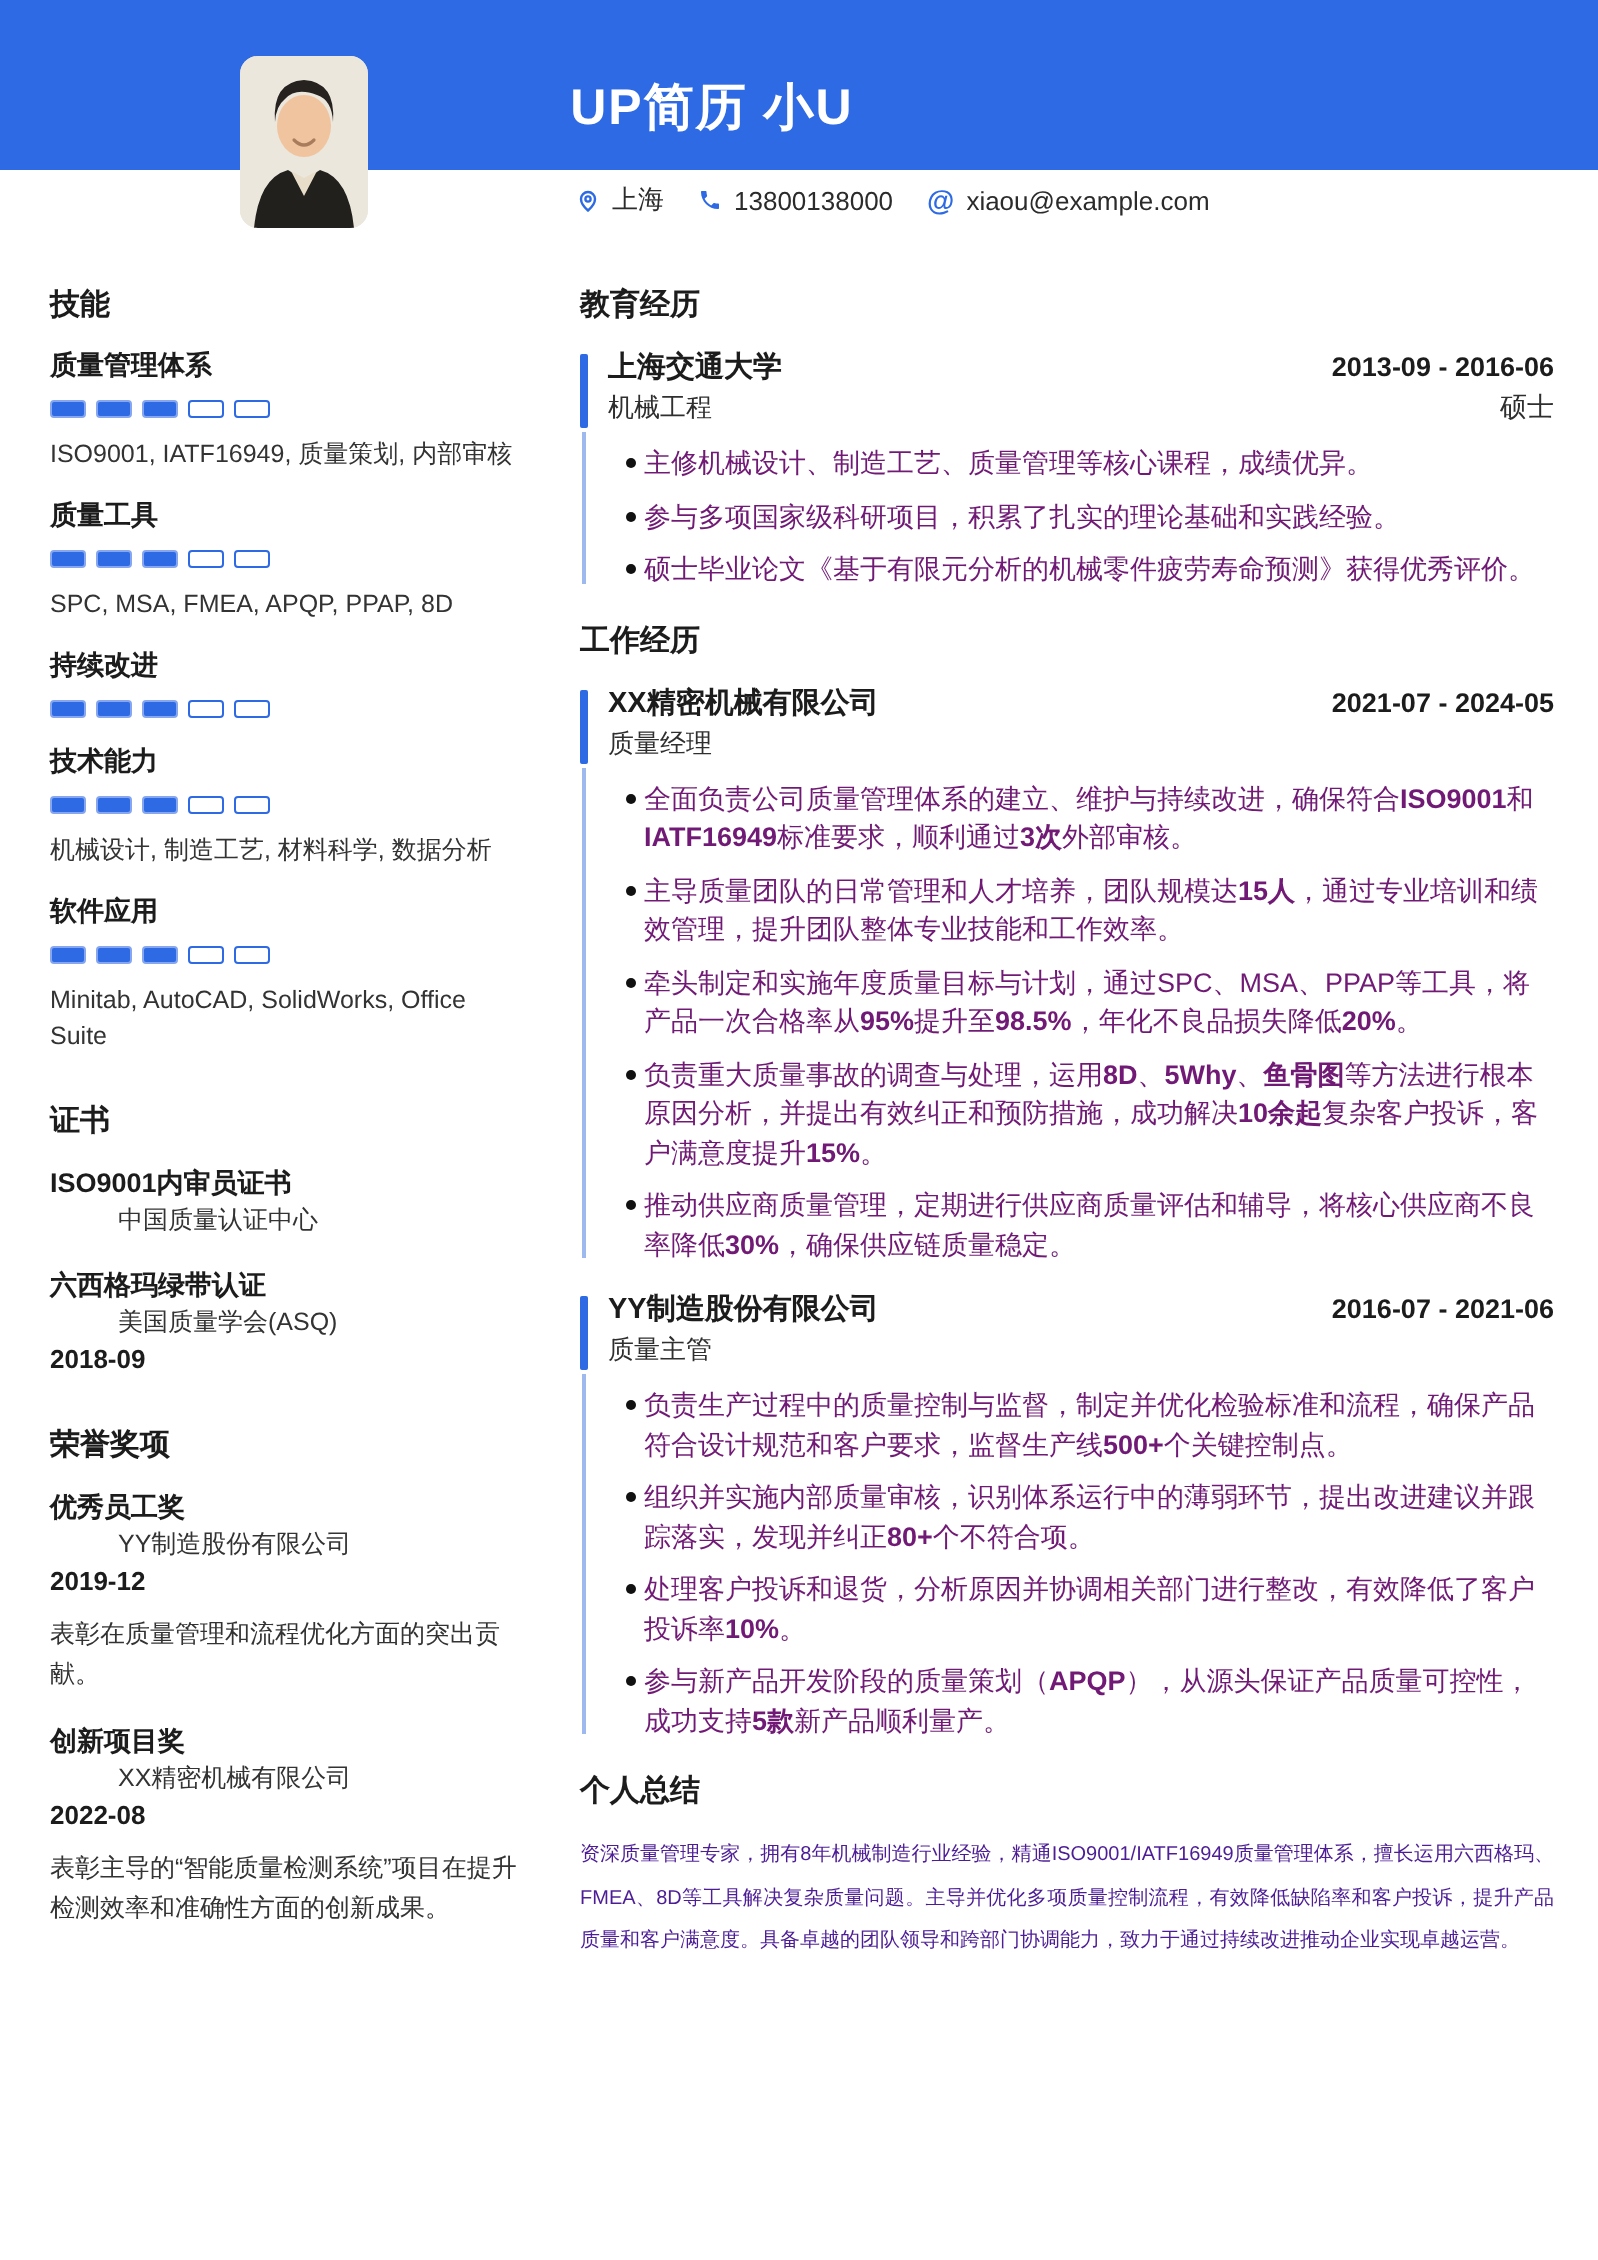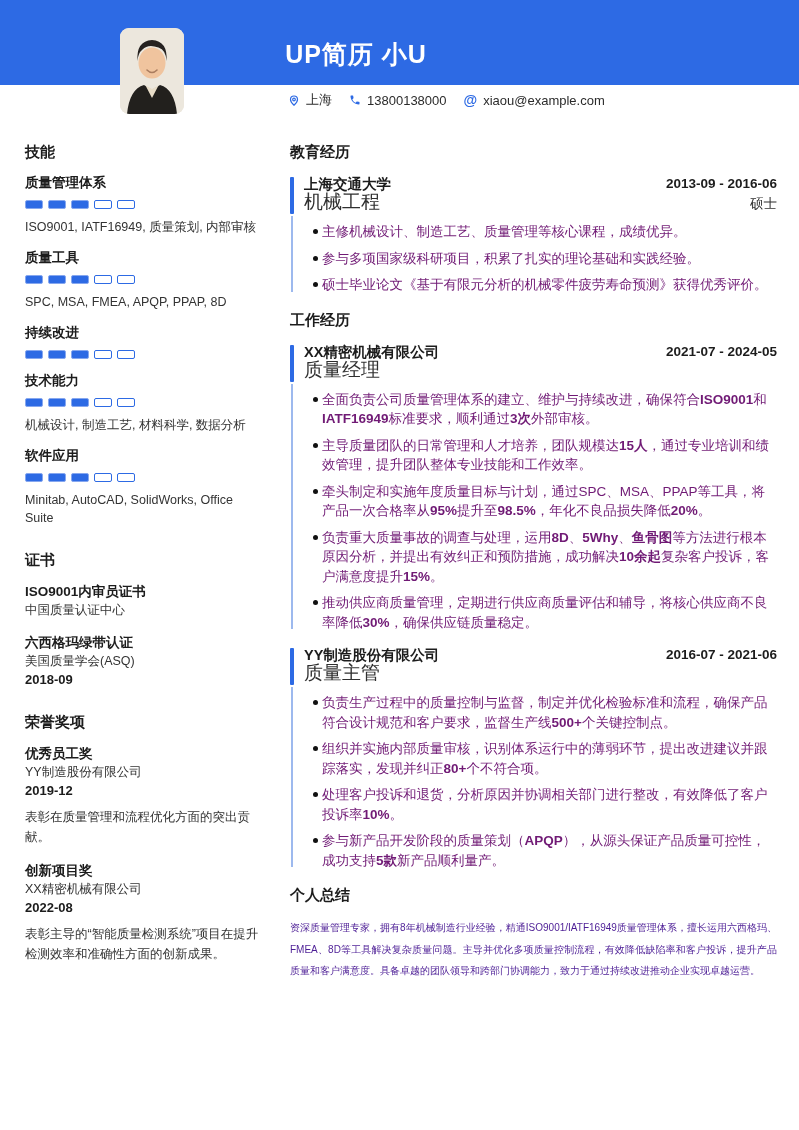--- a/index.html
+++ b/index.html
@@ -37,37 +37,37 @@
   .skill { margin-bottom: 13px; }
   .skill-name { font-size: 13.5px; font-weight: 700; margin-bottom: 8px; color: #1c1c1c; }
   .skillbar { display: flex; gap: 5px; margin-bottom: 9px; }
   .seg { width: 18px; height: 9px; border-radius: 2px; }
   .seg.filled { background: #2d6ae4; border: 1px solid #86a7ef; }
   .seg.empty { background: #fff; border: 1.6px solid #2d6ae4; }
   .skill-desc { font-size: 12.5px; color: #333; line-height: 18px; }
   .sb-section { margin-top: 24px; }
   .cert { margin-bottom: 14px; }
   .cert-name { font-size: 13.5px; font-weight: 700; line-height: 19px; color: #1c1c1c; }
-  .cert-org { font-size: 12.5px; color: #333; line-height: 18px; }
+  .cert-org { font-size: 12.5px; color: #333; line-height: 18px; margin-left: 34px; }
   .cert-date { font-size: 13px; font-weight: 700; line-height: 19px; color: #1c1c1c; }
   .award-desc { font-size: 12.5px; color: #333; line-height: 19.5px; margin-top: 8px; }
   
   .m-section { margin-bottom: 16px; }
   .entry { position: relative; padding-left: 14px; margin-bottom: 13px; }
   .entry::before {
     content: ""; position: absolute; left: 0; top: 3px; width: 4px; height: 37px;
     background: #2d6ae4; border-radius: 1px;
   }
   .entry::after {
     content: ""; position: absolute; left: 1px; top: 42px; bottom: 3px; width: 2px;
     background: #9db9ee;
   }
   .entry-head { display: flex; justify-content: space-between; align-items: flex-start; }
   .entry-title { font-size: 14.5px; font-weight: 700; line-height: 20px; color: #1c1c1c; }
-  .entry-sub { font-size: 19px; color: #2f2f2f; line-height: 19px; font-family: Liberation Mono, monospace; }
+  .entry-sub { font-size: 13px; color: #2f2f2f; line-height: 19px; }
   .entry-dates { font-size: 13.5px; font-weight: 700; line-height: 20px; text-align: right; color: #1c1c1c; }
   .entry-degree { font-size: 13.5px; color: #2f2f2f; line-height: 19px; text-align: right; }
   .bullets { margin-top: 9px; list-style: none; }
   .bullets li { display: flex; gap: 4px; font-size: 13.5px; line-height: 19.5px; margin-bottom: 7px; color: #701a75; }
   .dot { flex: none; width: 5px; height: 5px; border-radius: 50%; background: #111; margin: 7px 0 0 9px; }
   .bullet-text b { font-weight: 700; }
   .summary-text { font-size: 10px; line-height: 21.5px; text-align: justify; color: #4c1d95; }
 </style>
 </head>
 <body>

